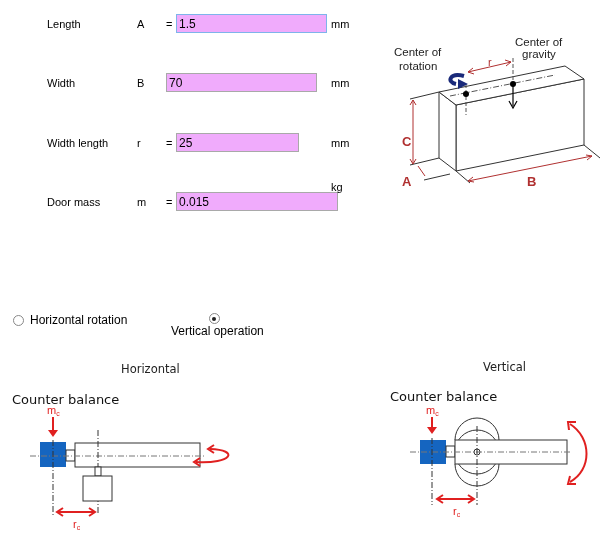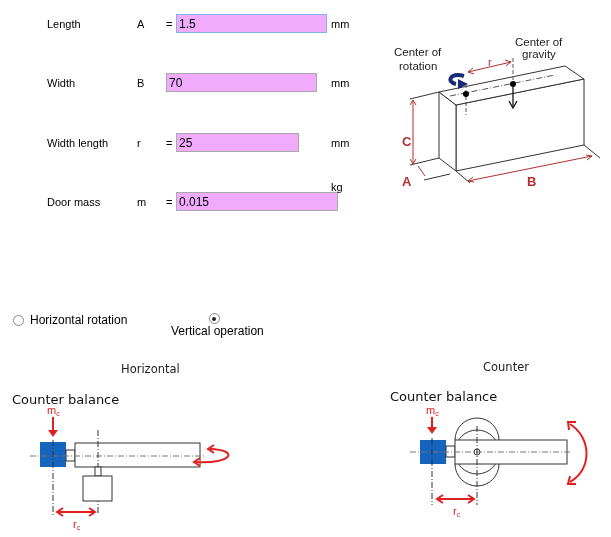--- a/index.html
+++ b/index.html
@@ -139,21 +139,21 @@
   <path d="M210,49 C240,50 232,64 196,62" fill="none" stroke="#e02020" stroke-width="2"></path>
   <polyline points="214,45 208,49 214,53" fill="none" stroke="#e02020" stroke-width="2"></polyline>
   <polyline points="200,58 194,62 200,66" fill="none" stroke="#e02020" stroke-width="2"></polyline>
 
   <line x1="58" y1="112" x2="94" y2="112" stroke="#e02020" stroke-width="2"></line>
   <polyline points="63,108 57,112 63,116" fill="none" stroke="#e02020" stroke-width="2"></polyline>
   <polyline points="89,108 95,112 89,116" fill="none" stroke="#e02020" stroke-width="2"></polyline>
   <text x="73" y="128" font-size="11" fill="#e02020"><tspan>r</tspan><tspan font-size="7" dy="2">c</tspan></text>
 </svg>
 
-<span class="diag-title" style="left:483px;top:360px;">Counter</span>
+<span class="diag-title" style="left:483px;top:360px;">Vertical</span>
 <span class="cb-label" style="left:390px;top:389px;">Counter balance</span>
 <svg class="abs" style="left:380px;top:400px;" width="231" height="137">
   <text x="46" y="14" font-size="11" fill="#e02020"><tspan>m</tspan><tspan font-size="7" dy="2">c</tspan></text>
   <line x1="52" y1="17" x2="52" y2="30" stroke="#e02020" stroke-width="2"></line>
   <polygon points="47,27 52,34 57,27" fill="#e02020"></polygon>
 
   <circle cx="97" cy="52" r="22" fill="#fff" stroke="#333" stroke-width="1"></circle>
 
   <rect x="40" y="40" width="26" height="24" fill="#1565c0"></rect>
   <rect x="66" y="46" width="9" height="11" fill="#fff" stroke="#333" stroke-width="1"></rect>

